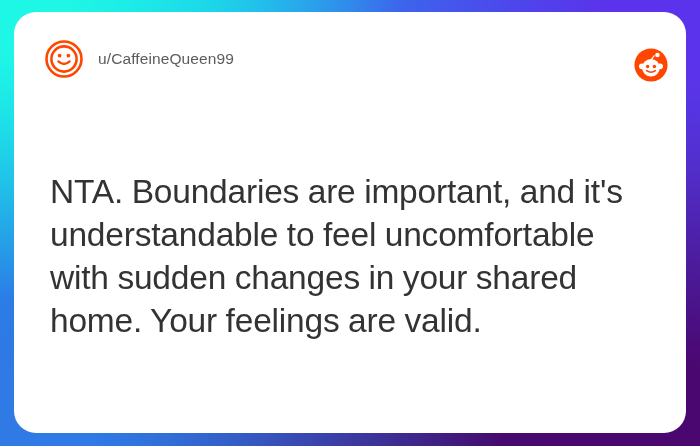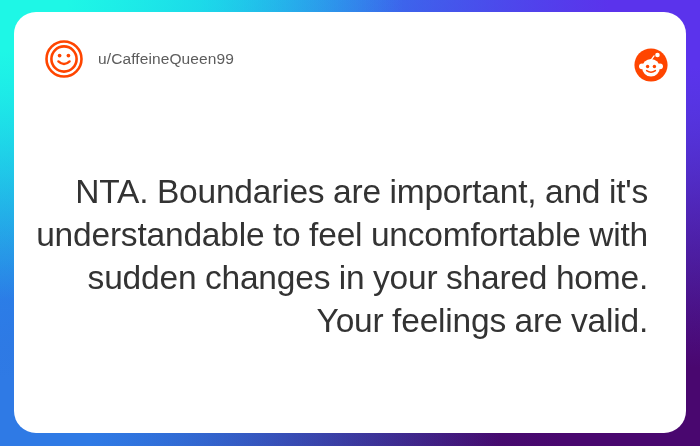--- a/index.html
+++ b/index.html
@@ -15,21 +15,20 @@
       radial-gradient(130% 150% at 100% 0%, #5b33ec 0%,  #5b33ec 10%, rgba(91,51,236,0) 55%),
       radial-gradient(130% 150% at 0% 100%, #2f7ae5 0%,  #2f7ae5 10%, rgba(47,122,229,0) 55%),
       radial-gradient(140% 150% at 100% 100%, #49076f 0%, #49076f 14%, rgba(73,7,111,0) 62%),
       linear-gradient(150deg, #14c8f0 0%, #2381ea 38%, #3b2a8c 72%, #2c1450 100%);
   }
   #card {
     position:absolute;
     left:14px; top:12px; right:14px; bottom:13px;
     background:#ffffff;
     border-radius:22px;
-    text-align:right;
   }
   .card-head {
     position:absolute;
     left:30px; top:24px; right:26px;
     height:46px;
     display:flex; align-items:center;
   }
   .avatar {
     width:40px; height:40px; flex:0 0 40px;
     display:block;
@@ -42,21 +41,21 @@
     white-space:nowrap;
     font-weight:400;
   }
   .brand-logo {
     position:absolute;
     right:18px; top:36px;
     width:34px; height:34px;
   }
   .body-text {
     position:absolute;
-    left:21px; right:38px; top:158px;
+    left:36px; right:38px; top:158px;
     font-size:33.5px;
     line-height:43px;
     color:#333333;
     font-weight:400;
     letter-spacing:-0.2px;
     word-spacing:-0.5px;
   }
 </style>
 </head>
 <body>

